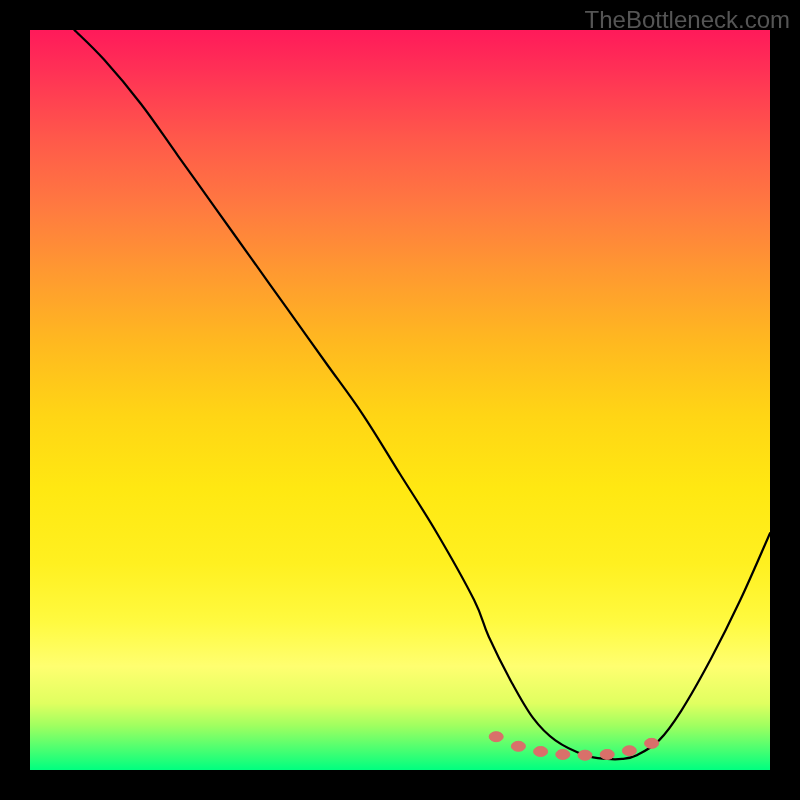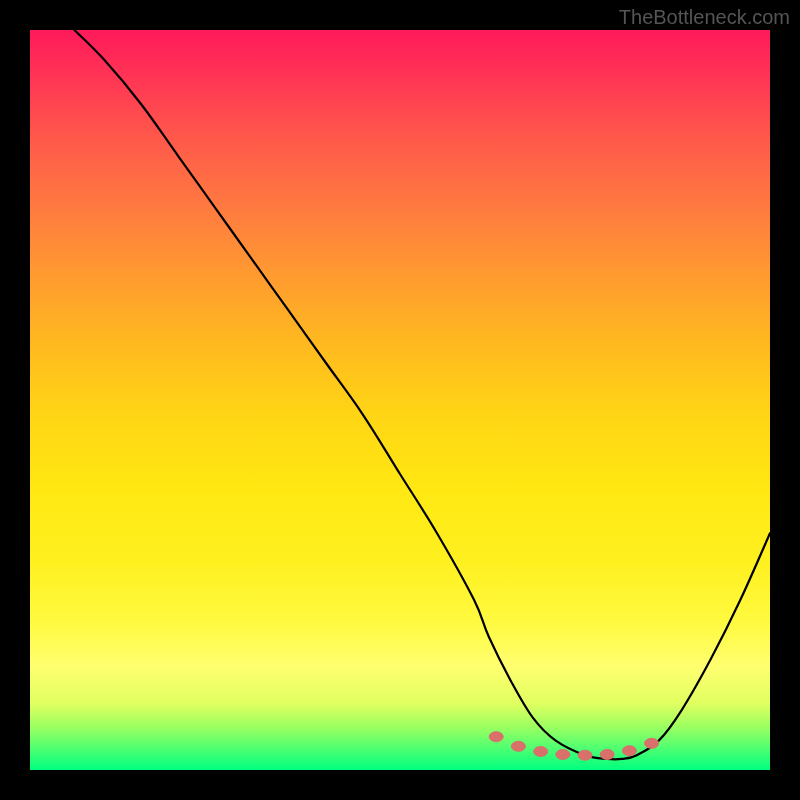--- a/index.html
+++ b/index.html
@@ -8,21 +8,21 @@
     height: 800px;
     background: #000;
     position: relative;
     font-family: Arial, sans-serif;
   }
   .watermark {
     position: absolute;
     top: 6px;
     right: 10px;
     color: #555;
-    font-size: 20px;
+    font-size: 24px;
     font-weight: 500;
     z-index: 10;
   }
   .plot-area {
     position: absolute;
     top: 30px;
     left: 30px;
     width: 740px;
     height: 740px;
     overflow: hidden;

